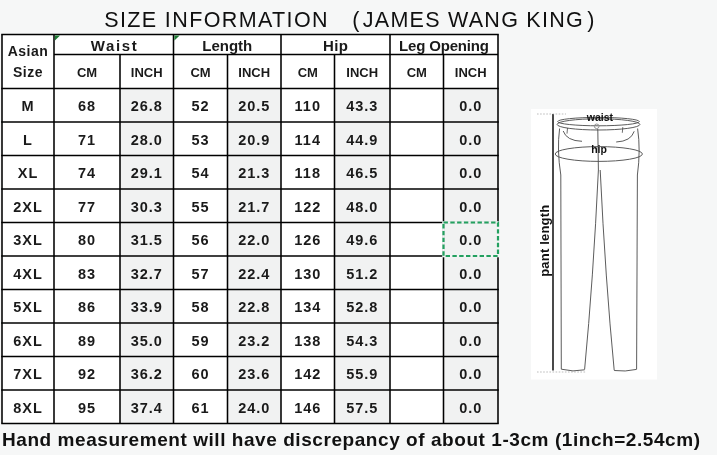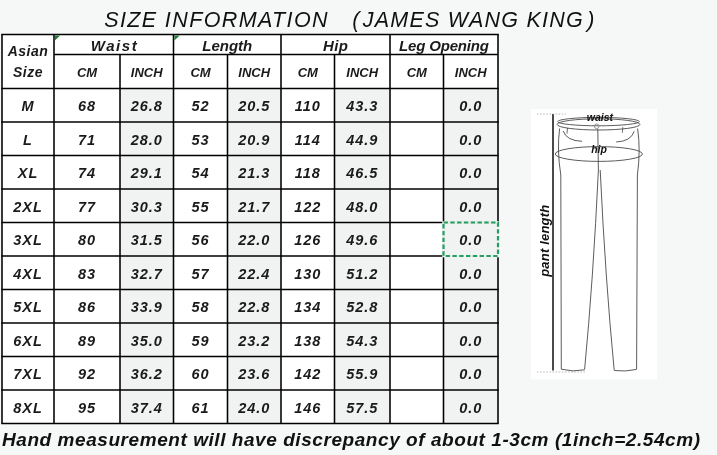--- a/index.html
+++ b/index.html
@@ -1,16 +1,16 @@
 <!DOCTYPE html>
 <html><head>
 <meta charset="utf-8">
 <style>
 html,body{margin:0;padding:0;background:#f6f7f7;}
-#page{position:relative;width:717px;height:455px;overflow:hidden;font-family:"Liberation Sans", sans-serif;font-style:italic;}
+#page{position:relative;width:717px;height:455px;overflow:hidden;font-family:"Liberation Sans", sans-serif;}
 </style>
 </head>
 <body>
 <div id="page">
 <svg width="717" height="455" viewBox="0 0 717 455" xmlns="http://www.w3.org/2000/svg" font-family="Liberation Sans, sans-serif">
 
 <g>
         <rect x="0" y="0" width="717" height="455" fill="#f6f7f7"></rect>
       </g>
 

